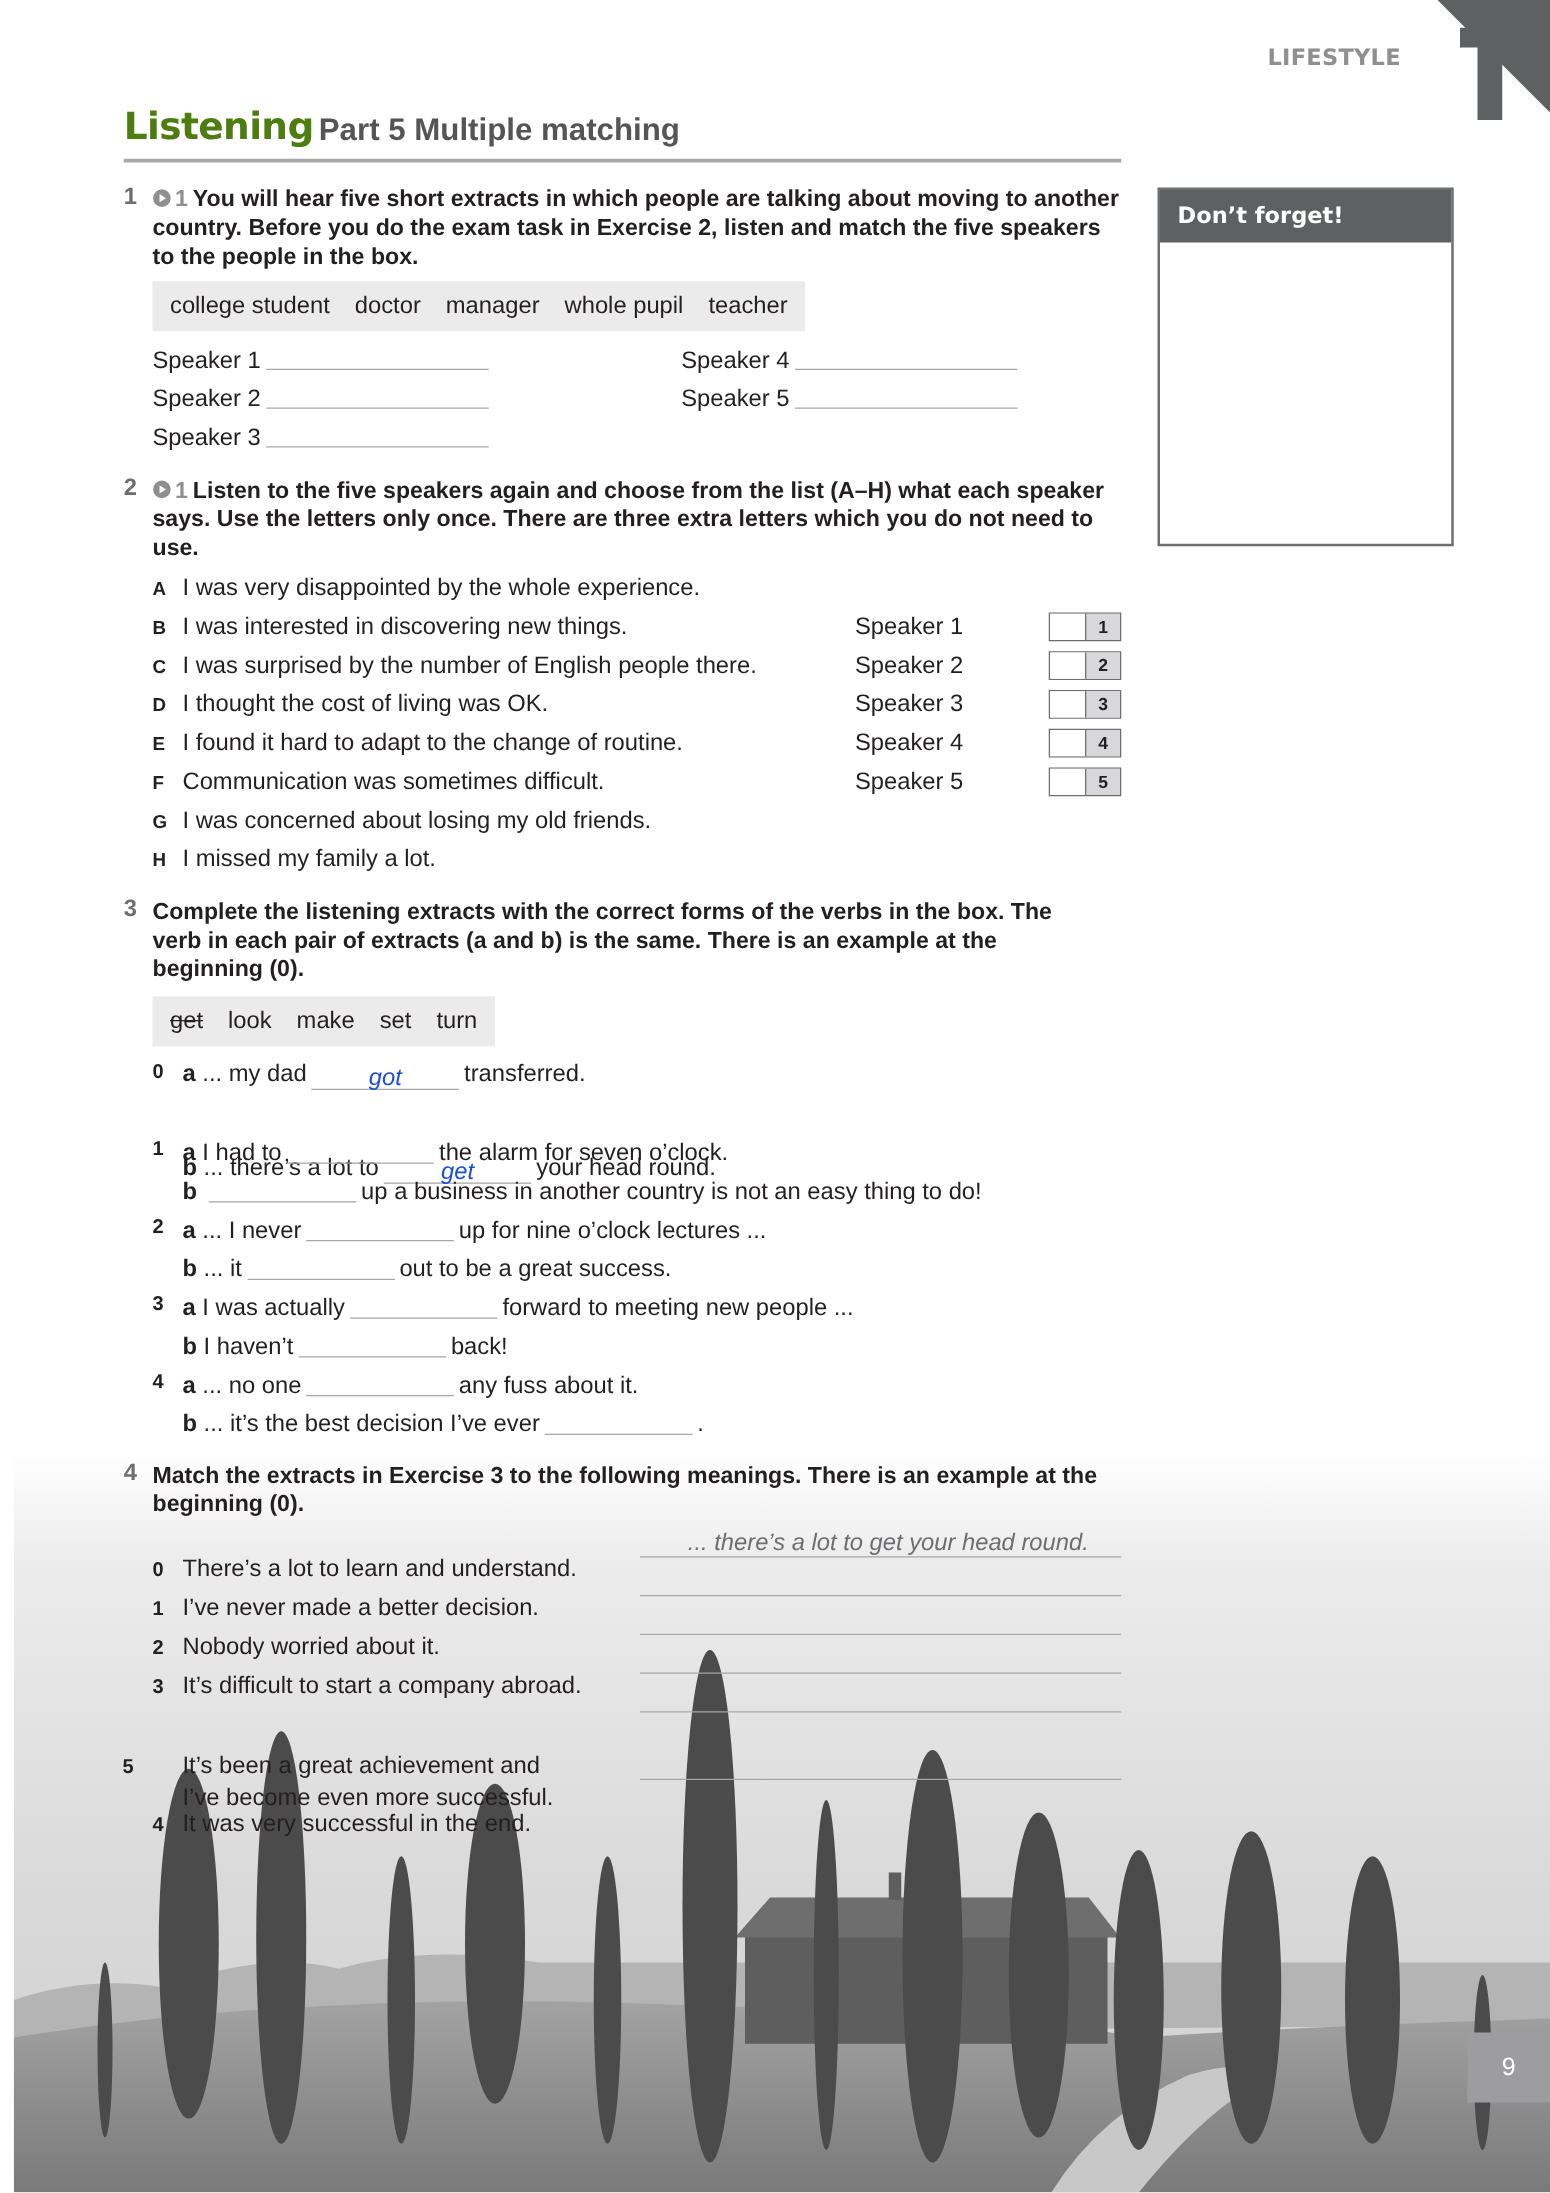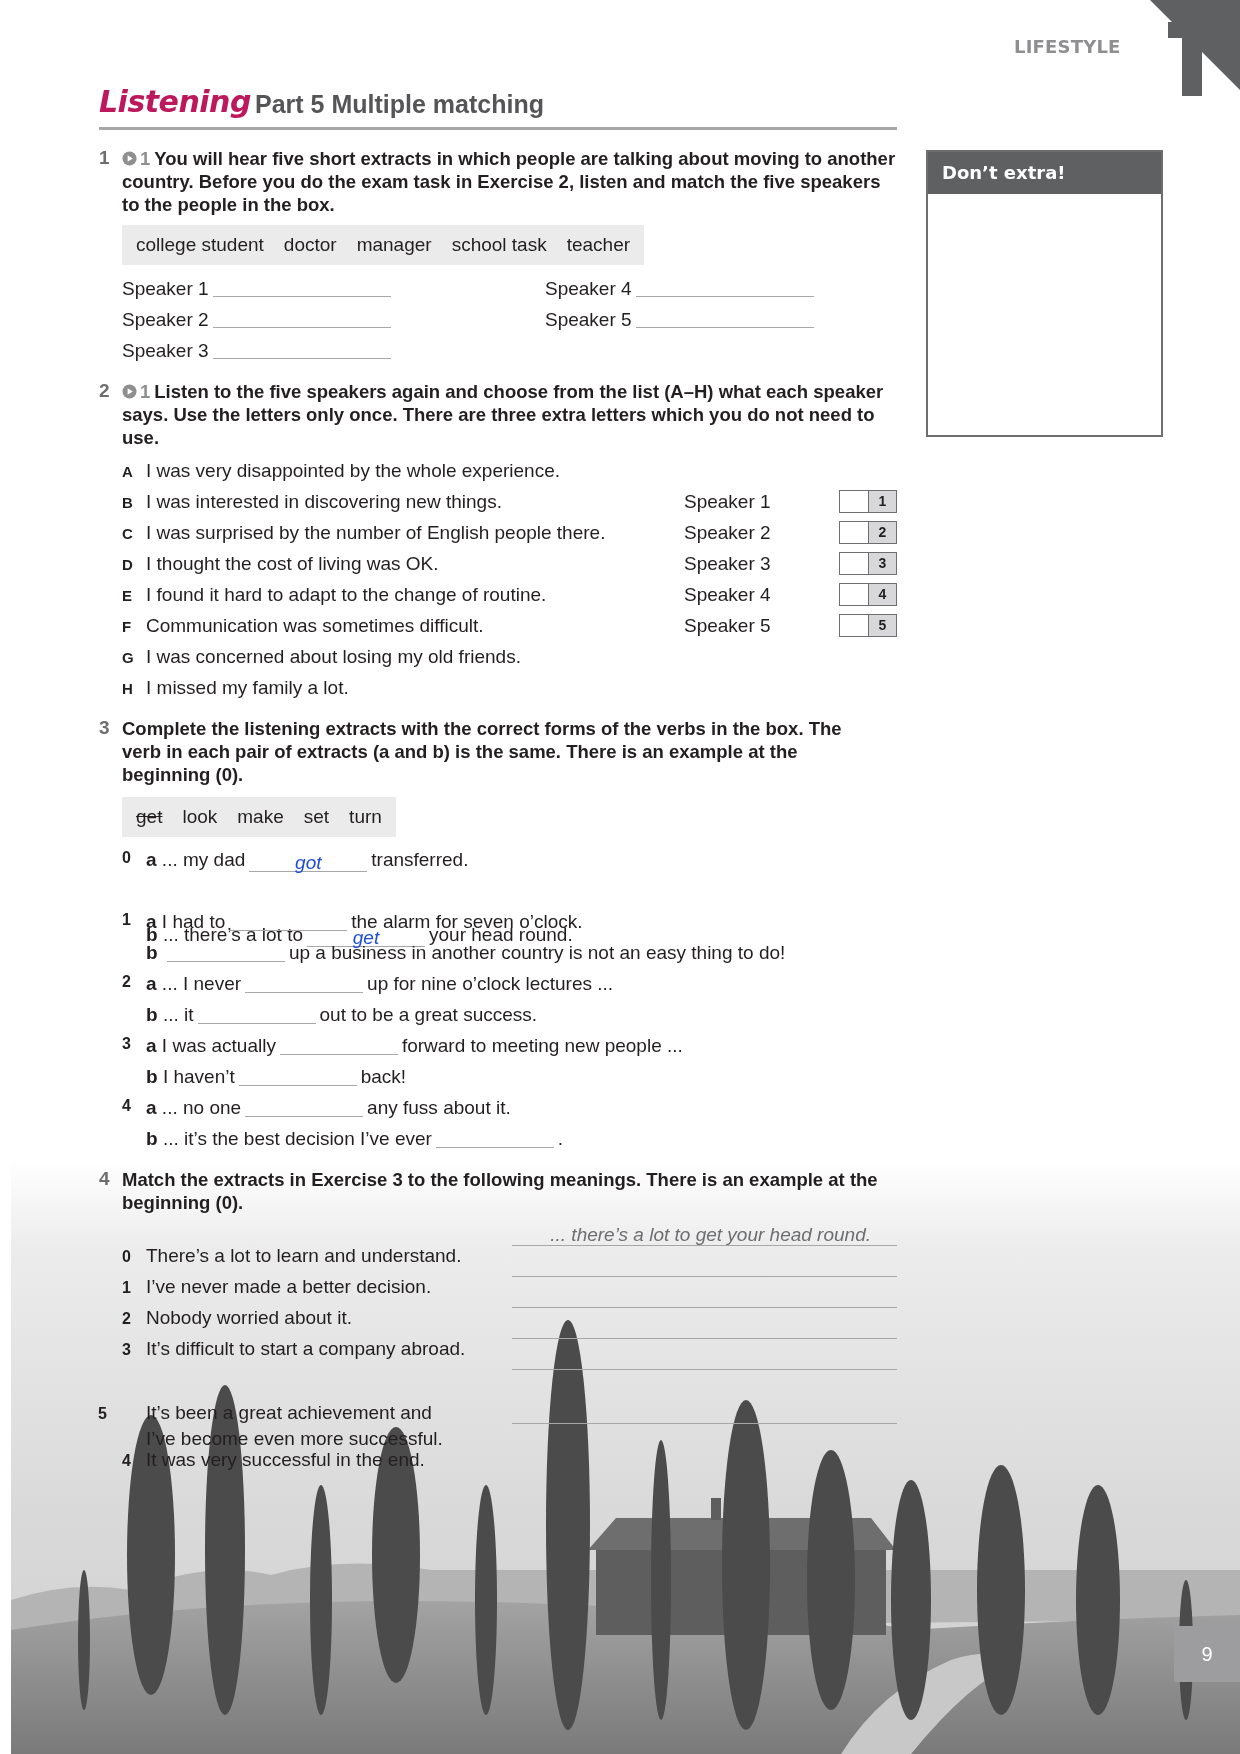--- a/index.html
+++ b/index.html
@@ -5,21 +5,21 @@
   * { box-sizing: border-box; margin: 0; padding: 0; }
   html, body { width: 1240px; height: 1754px; background: #ffffff; overflow: hidden; }
   body { position: relative; font-family: "Liberation Sans", sans-serif; color: #231f20; font-size: 19px; }
 
   
   .section-tag { position: absolute; left: 1014px; top: 36px; font-family: "DejaVu Sans", sans-serif; font-weight: bold; font-size: 18px; color: #8f8f91; letter-spacing: 0.2px; }
   .corner { position: absolute; right: 0; top: 0; width: 90px; height: 90px; }
   .unit-num { position: absolute; left: 1168px; top: 22px; width: 34px; height: 74px; }
 
   .title-row { position: absolute; left: 99px; top: 84px; width: 798px; height: 46px; border-bottom: 3px solid #a7a7a9; }
-  .title-main { position: absolute; left: 0; top: 0; font-family: "DejaVu Sans", sans-serif; font-weight: bold; font-size: 30px; color: #be185d; letter-spacing: -0.5px; font-style: italic; }
+  .title-main { position: absolute; left: 0; top: 0; font-family: "DejaVu Sans", sans-serif; font-weight: bold; font-size: 30px; color: #4d7c0f; letter-spacing: -0.5px; }
   .title-sub { position: absolute; left: 156px; top: 6px; font-family: "Liberation Sans", sans-serif; font-weight: bold; font-size: 25px; color: #555557; }
 
   .ex-num { position: absolute; left: 99px; font-weight: bold; font-size: 19px; color: #6d6e70; }
   .instr { position: absolute; left: 122px; width: 780px; font-weight: bold; font-size: 18.5px; line-height: 23px; color: #231f20; }
   .audio { display: inline-flex; align-items: center; gap: 3px; color: #8f8f91; margin-right: 4px; vertical-align: -1px; }
   .audio svg { width: 15px; height: 15px; }
 
   .word-box { position: absolute; left: 122px; height: 40px; background: #ebebec; display: flex; align-items: center; padding: 0 14px; gap: 20px; font-size: 19px; }
   .strike { text-decoration: line-through; }
 
@@ -74,21 +74,21 @@
         <circle cx="8" cy="8" r="7.5" fill="#8f8f91"></circle>
         <polygon points="6,4.5 11.5,8 6,11.5" fill="#fff"></polygon>
       </svg>
     <span>1</span>
   </span><span>You will hear five short extracts in which people are talking about moving to another country. Before you do the exam task in Exercise 2, listen and match the five speakers to the people in the box.</span>
 </div>
 <div class="word-box" style="top:225px">
   <span>college student</span>
   <span>doctor</span>
   <span>manager</span>
-  <span>school task</span>
+  <span>whole pupil</span>
   <span>teacher</span>
 </div>
 <div class="spk" style="left:122px;top:278px"><span>Speaker 1</span><span class="blank"></span></div>
 <div class="spk" style="left:122px;top:309px"><span>Speaker 2</span><span class="blank"></span></div>
 <div class="spk" style="left:122px;top:340px"><span>Speaker 3</span><span class="blank"></span></div>
 <div class="spk" style="left:545px;top:278px"><span>Speaker 4</span><span class="blank"></span></div>
 <div class="spk" style="left:545px;top:309px"><span>Speaker 5</span><span class="blank"></span></div>
 
 <div class="ex-num" style="top:380px">2</div>
 <div class="instr" style="top:380px">
@@ -152,21 +152,21 @@
     <div class="ext" style="left: 146px; top: 942px;"><b>b</b> <span class="gap"></span><span>up a business in another country is not an easy thing to do!</span></div>
     <div class="ext" style="left: 146px; top: 973px;"><span class="n">2</span><b>a</b> <span>... I never</span><span class="gap"></span><span>up for nine o’clock lectures ...</span></div>
     <div class="ext" style="left: 146px; top: 1004px;"><b>b</b> <span>... it</span><span class="gap"></span><span>out to be a great success.</span></div>
     <div class="ext" style="left: 146px; top: 1035px;"><span class="n">3</span><b>a</b> <span>I was actually</span><span class="gap"></span><span>forward to meeting new people ...</span></div>
     <div class="ext" style="left: 146px; top: 1066px;"><b>b</b> <span>I haven’t</span><span class="gap"></span><span>back!</span></div>
     <div class="ext" style="left: 146px; top: 1097px;"><span class="n">4</span><b>a</b> <span>... no one</span><span class="gap"></span><span>any fuss about it.</span></div>
     <div class="ext" style="left: 146px; top: 1128px;"><b>b</b> <span>... it’s the best decision I’ve ever</span><span class="gap"></span><span>.</span></div>
   </div>
 
 <div class="dont">
-  <div class="dont-head">Don’t extra!</div>
+  <div class="dont-head">Don’t forget!</div>
 </div>
 
 <svg class="photo" viewBox="0 0 1229 594" preserveAspectRatio="none">
   <defs>
     <linearGradient id="sky" x1="0" y1="0" x2="0" y2="1">
       <stop offset="0" stop-color="#ffffff"></stop>
       <stop offset="0.15" stop-color="#ececed"></stop>
       <stop offset="0.6" stop-color="#d9d9da"></stop>
       <stop offset="1" stop-color="#cfcfd0"></stop>
     </linearGradient>

